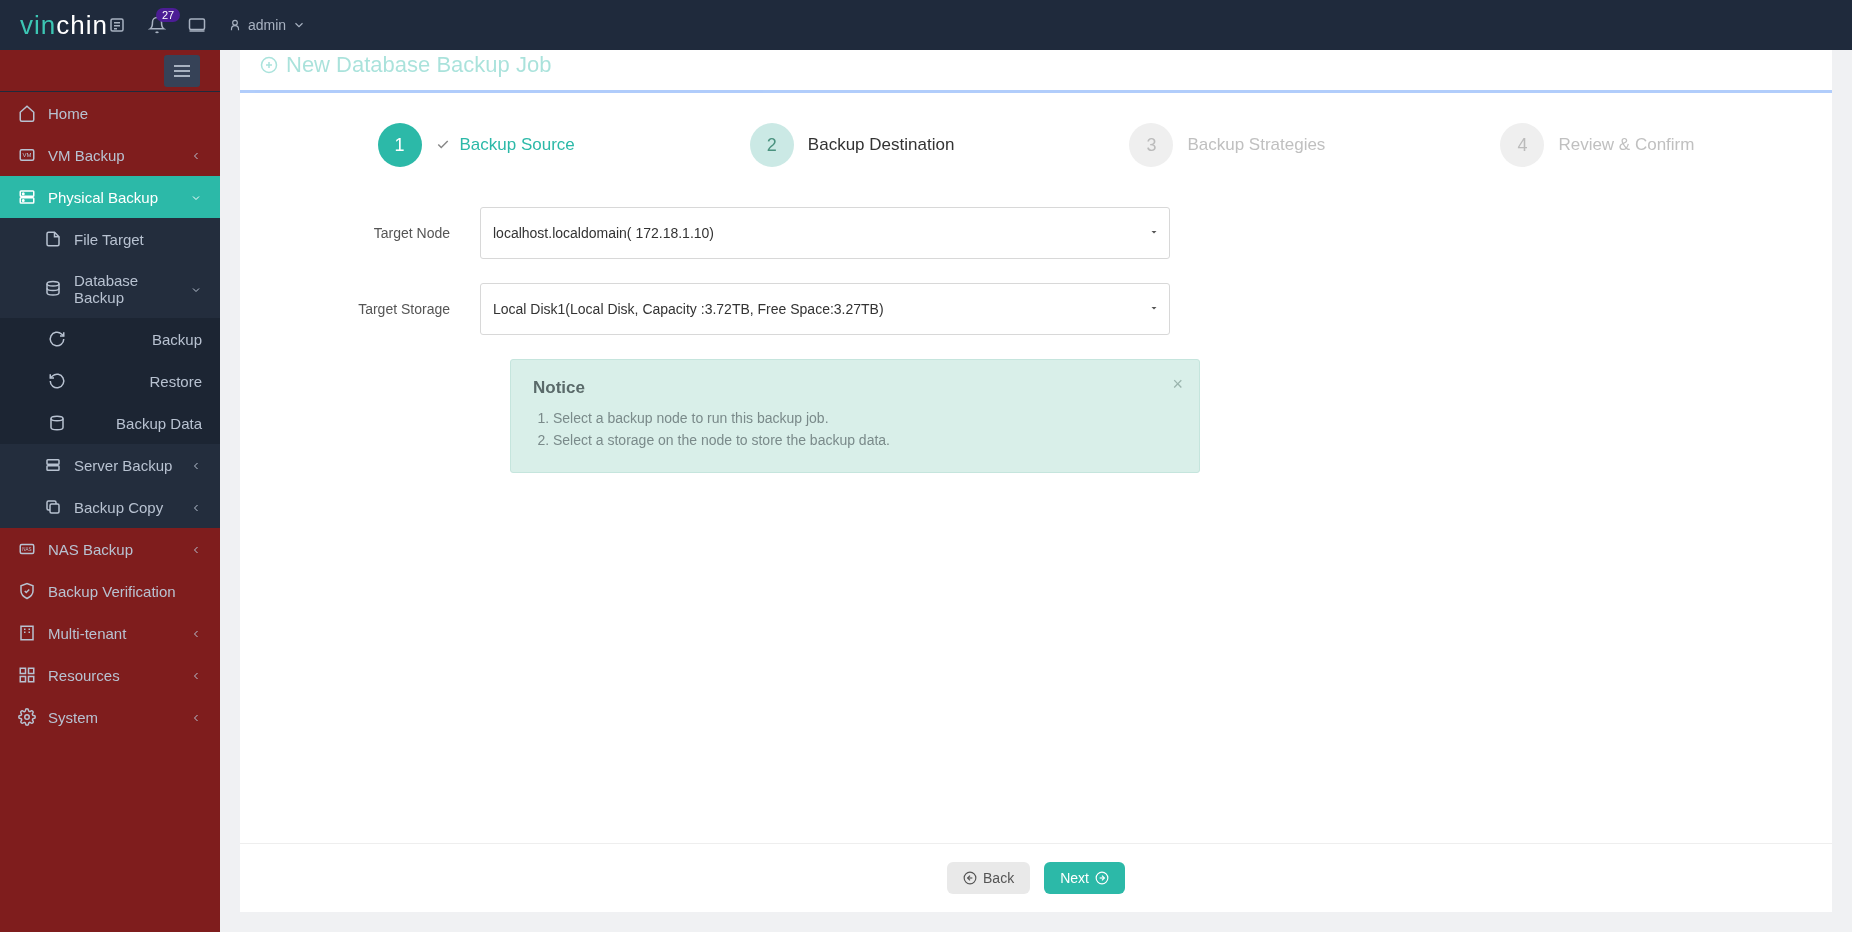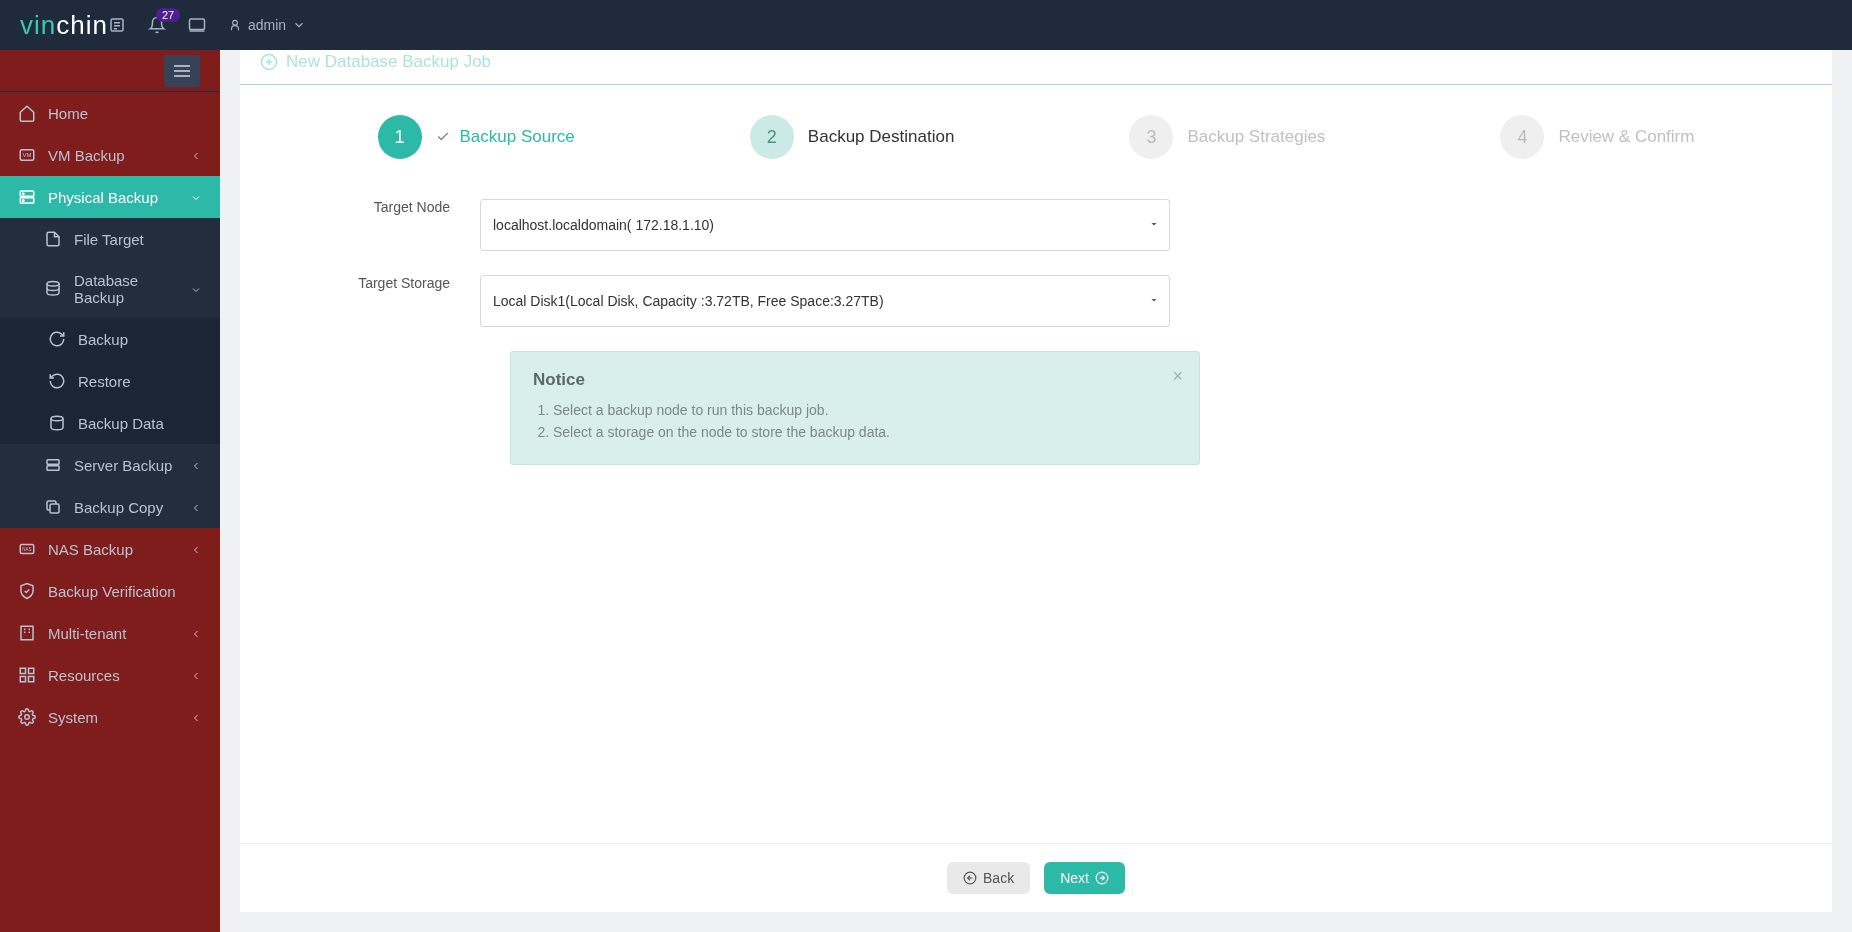--- a/index.html
+++ b/index.html
@@ -30,44 +30,44 @@
     .nav-item.active { background: #2cb9a8; color: #fff; }
     .nav-item.active::after { content: ''; position: absolute; right: -8px; top: 50%; transform: translateY(-50%); border: 8px solid transparent; border-left-color: #2cb9a8; }
     .nav-icon { width: 18px; height: 18px; display: flex; align-items: center; justify-content: center; flex-shrink: 0; }
     .nav-icon svg { width: 18px; height: 18px; }
     .nav-label { flex: 1; font-size: 15px; }
     .nav-chevron { width: 12px; height: 12px; }
     .nav-chevron svg { width: 12px; height: 12px; }
     .nav-sub { background: #232d3d; }
     .nav-sub .nav-item { padding-left: 44px; }
     .nav-sub-2 { background: #1c2533; }
-    .nav-sub-2 .nav-item { padding-left: 48px; }
+    .nav-sub-2 .nav-item { padding-left: 48px; text-align: right; }
     
     
     .main { flex: 1; background: #f0f1f3; overflow-y: auto; padding: 0 20px; }
     .content-card { background: #fff; margin-top: 0; min-height: calc(100% - 20px); display: flex; flex-direction: column; }
-    .page-header { display: flex; align-items: center; gap: 8px; padding: 12px 20px; border-bottom: 1px solid #3b82f6; color: #2cb9a8; font-size: 17px; opacity: 0.4; margin-top: -10px; }
+    .page-header { display: flex; align-items: center; gap: 8px; padding: 12px 20px; border-bottom: 3px solid #3b82f6; color: #2cb9a8; font-size: 22px; opacity: 0.4; margin-top: -10px; }
     .page-header svg { width: 18px; height: 18px; }
     
     
     .stepper { display: flex; align-items: center; justify-content: space-around; padding: 30px 50px 20px; }
     .step { display: flex; align-items: center; gap: 14px; }
     .step-circle { width: 44px; height: 44px; border-radius: 50%; display: flex; align-items: center; justify-content: center; font-size: 18px; font-weight: 400; }
     .step.done .step-circle { background: #2cb9a8; color: #fff; }
     .step.current .step-circle { background: #cbe9e5; color: #4a927f; }
     .step.pending .step-circle { background: #efefef; color: #bbb; }
     .step-check { color: #888; margin-right: -4px; }
     .step-check svg { width: 14px; height: 14px; }
     .step-label { font-size: 17px; color: #333; }
     .step.done .step-label { color: #2cb9a8; }
     .step.pending .step-label { color: #c0c0c0; }
     
     
     .form-area { padding: 20px 60px; }
-    .form-row { display: flex; margin-bottom: 24px; }
+    .form-row { display: flex; align-items: center; margin-bottom: 24px; }
     .form-label { width: 180px; text-align: right; padding-right: 30px; color: #555; font-size: 14px; }
     .form-control { flex: 1; max-width: 690px; position: relative; }
     .select { width: 100%; height: 52px; border: 1px solid #d8d8d8; border-radius: 3px; padding: 0 30px 0 12px; background: #fff; font-size: 14px; appearance: none; cursor: pointer; color: #333; }
     .select-chevron { position: absolute; right: 10px; top: 50%; transform: translateY(-50%); pointer-events: none; color: #555; }
     .select-chevron svg { width: 12px; height: 12px; }
     
     
     .notice { background: #d9efe9; border: 1px solid #c5e5dd; border-radius: 3px; padding: 18px 22px; margin-left: 210px; max-width: 690px; position: relative; }
     .notice-title { font-size: 17px; font-weight: 600; color: #5a6a6a; margin-bottom: 12px; }
     .notice-close { position: absolute; top: 14px; right: 16px; color: #9bb5ae; cursor: pointer; font-size: 18px; }

